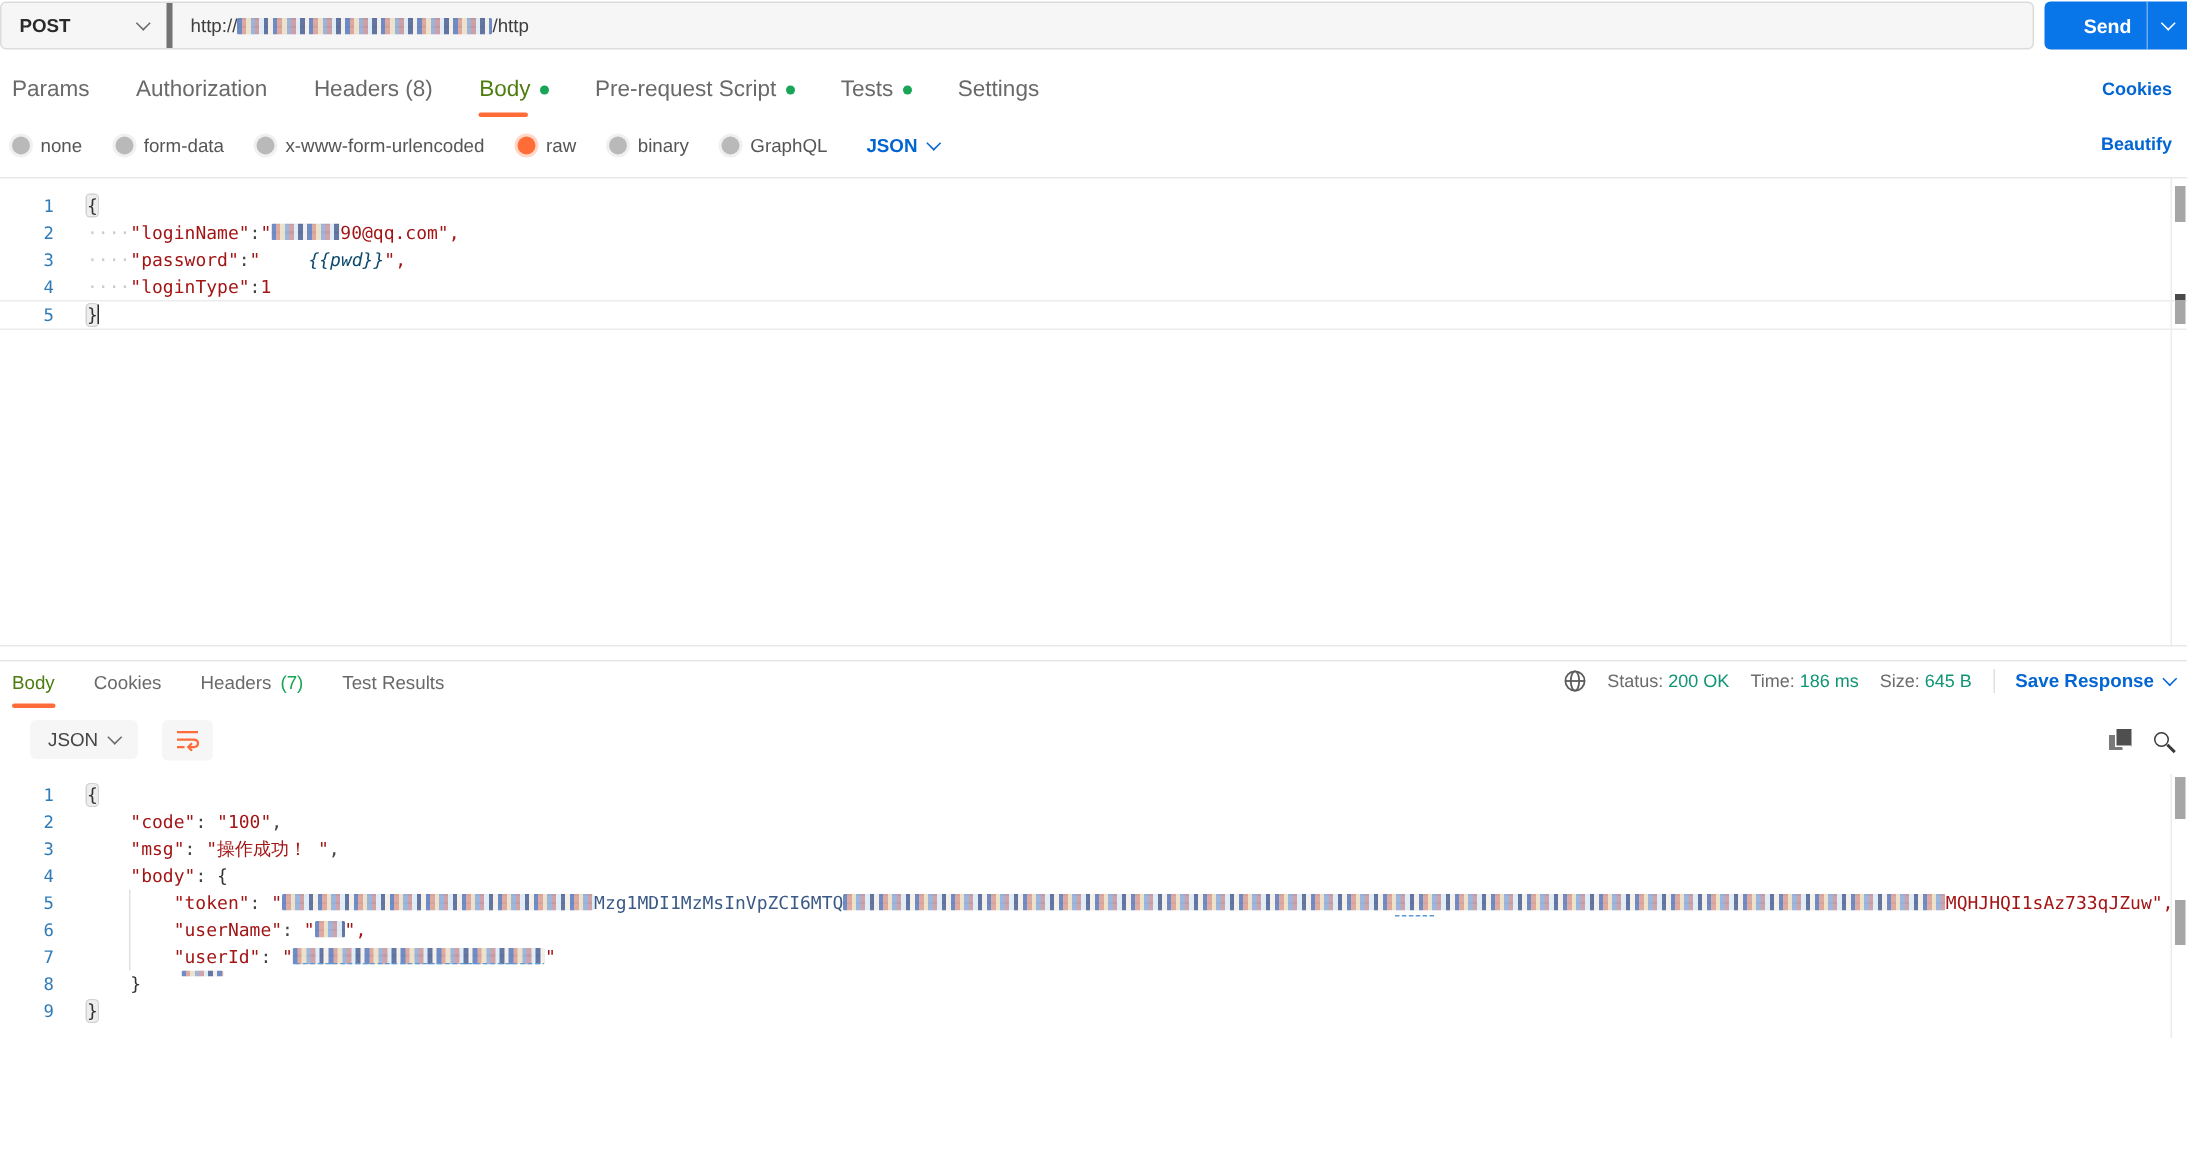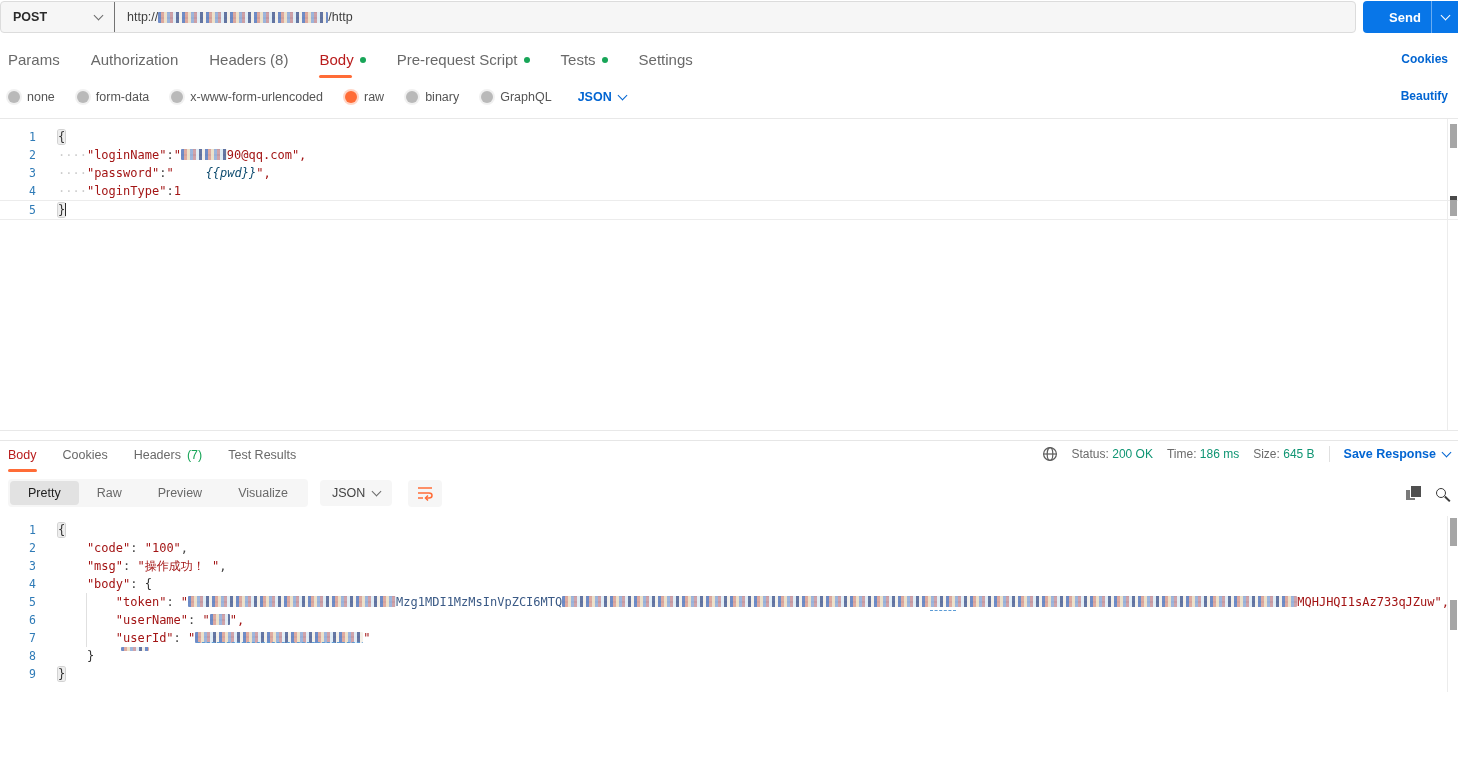--- a/index.html
+++ b/index.html
@@ -10,21 +10,21 @@
   }
   .abs { position:absolute; }
 
   
   .urlbar {
     top:1px; left:0; width:1356px; height:32px; background:#f6f6f6;
     border:1px solid #dcdcdc; border-radius:4px; display:flex; align-items:stretch;
   }
   .method {
     width:114px; display:flex; align-items:center; justify-content:space-between;
-    padding:0 12px; border-right:1px solid #737373; font-weight:700; font-size:12.5px;
+    padding:0 12px; border-right:4px solid #737373; font-weight:700; font-size:12.5px;
     color:#2b2b2b; cursor:pointer;
   }
   .url-field { flex:1; display:flex; align-items:center; padding-left:12px; font-size:12.5px; color:#3f3f3f; }
   .chev {
     width:7px; height:7px; border-right:1.5px solid currentColor; border-bottom:1.5px solid currentColor;
     transform:rotate(45deg); display:inline-block; margin-top:-3px;
   }
   .method .chev { color:#6b6b6b; }
   .send-btn {
     top:1px; left:1363px; width:95px; height:32px; background:#0876e8;
@@ -41,21 +41,21 @@
         rgba(86,120,189,.85) 0 3px, rgba(205,125,110,.65) 3px 6px, rgba(236,224,200,.95) 6px 9px,
         rgba(125,158,209,.75) 9px 12px, rgba(170,88,99,.55) 12px 15px, rgba(222,236,246,.95) 15px 18px,
         rgba(62,84,140,.8) 18px 21px, rgba(244,240,232,.95) 21px 24px),
       repeating-linear-gradient(0deg, rgba(255,255,255,0) 0 2px, rgba(255,255,255,.45) 2px 4px, rgba(90,110,160,.15) 4px 6px);
   }
   .px.link { border-bottom:1px dashed #5b9bd5; }
 
   
   .tabsrow { top:45px; left:0; right:0; height:30px; display:flex; gap:31px; padding-left:8px; font-size:15px; color:#696969; align-items:flex-start; }
   .tab { position:relative; padding:6px 0 10px 0; display:flex; align-items:center; gap:6px; cursor:pointer; }
-  .tab.active { color:#b91c1c; }
+  .tab.active { color:#4d7c0f; }
   .tab.active .underline { position:absolute; left:0; right:14px; bottom:0; height:3px; background:#ff6c37; border-radius:2px; }
   .tab .underline-resp { position:absolute; left:0; right:0; bottom:0; height:3px; background:#ff6c37; border-radius:2px; }
   .dot { width:6px; height:6px; border-radius:50%; background:#18a558; display:inline-block; }
   .toplink { color:#0265d2; font-weight:700; font-size:12px; cursor:pointer; }
 
   
   .btrow { top:86px; left:0; right:0; height:22px; display:flex; align-items:center; gap:22px; padding-left:8px; font-size:12.5px; color:#555; }
   .bt-opt { display:flex; align-items:center; gap:7px; cursor:pointer; }
   .radio { width:12px; height:12px; border-radius:50%; background:#b9b9b9; box-shadow:0 0 0 2px rgba(0,0,0,.06); }
   .radio.sel { background:#ff6c37; box-shadow:0 0 0 2px rgba(255,108,55,.28); }
@@ -250,26 +250,20 @@
     <span><span>Time:</span> <span class="metaval">186 ms</span></span>
     <span><span>Size:</span> <span class="metaval">645 B</span></span>
     <span class="vsep"></span>
     <span class="save">
       <span>Save Response</span>
       <span class="chev" style="color:#0265d2"></span>
     </span>
   </div>
 
   <div class="abs viewrow">
-    <div class="seg">
-      <div class="seg-item active">Pretty</div>
-      <div class="seg-item">Raw</div>
-      <div class="seg-item">Preview</div>
-      <div class="seg-item">Visualize</div>
-    </div>
     <div class="pill">
       <span>JSON</span>
       <span class="chev"></span>
     </div>
     <div class="iconpill">
       <svg width="16" height="16" viewBox="0 0 16 16">
         <line x1="1" y1="3" x2="15" y2="3" stroke="#ff6c37" stroke-width="1.5"></line>
         <path d="M1 8 H12 C14 8 15 9 15 10.5 C15 12 14 13 12 13 H9" fill="none" stroke="#ff6c37" stroke-width="1.5"></path>
         <path d="M11 10.5 L8.5 13 L11 15.5" fill="none" stroke="#ff6c37" stroke-width="1.5"></path>
         <line x1="1" y1="13" x2="6" y2="13" stroke="#ff6c37" stroke-width="1.5"></line>

